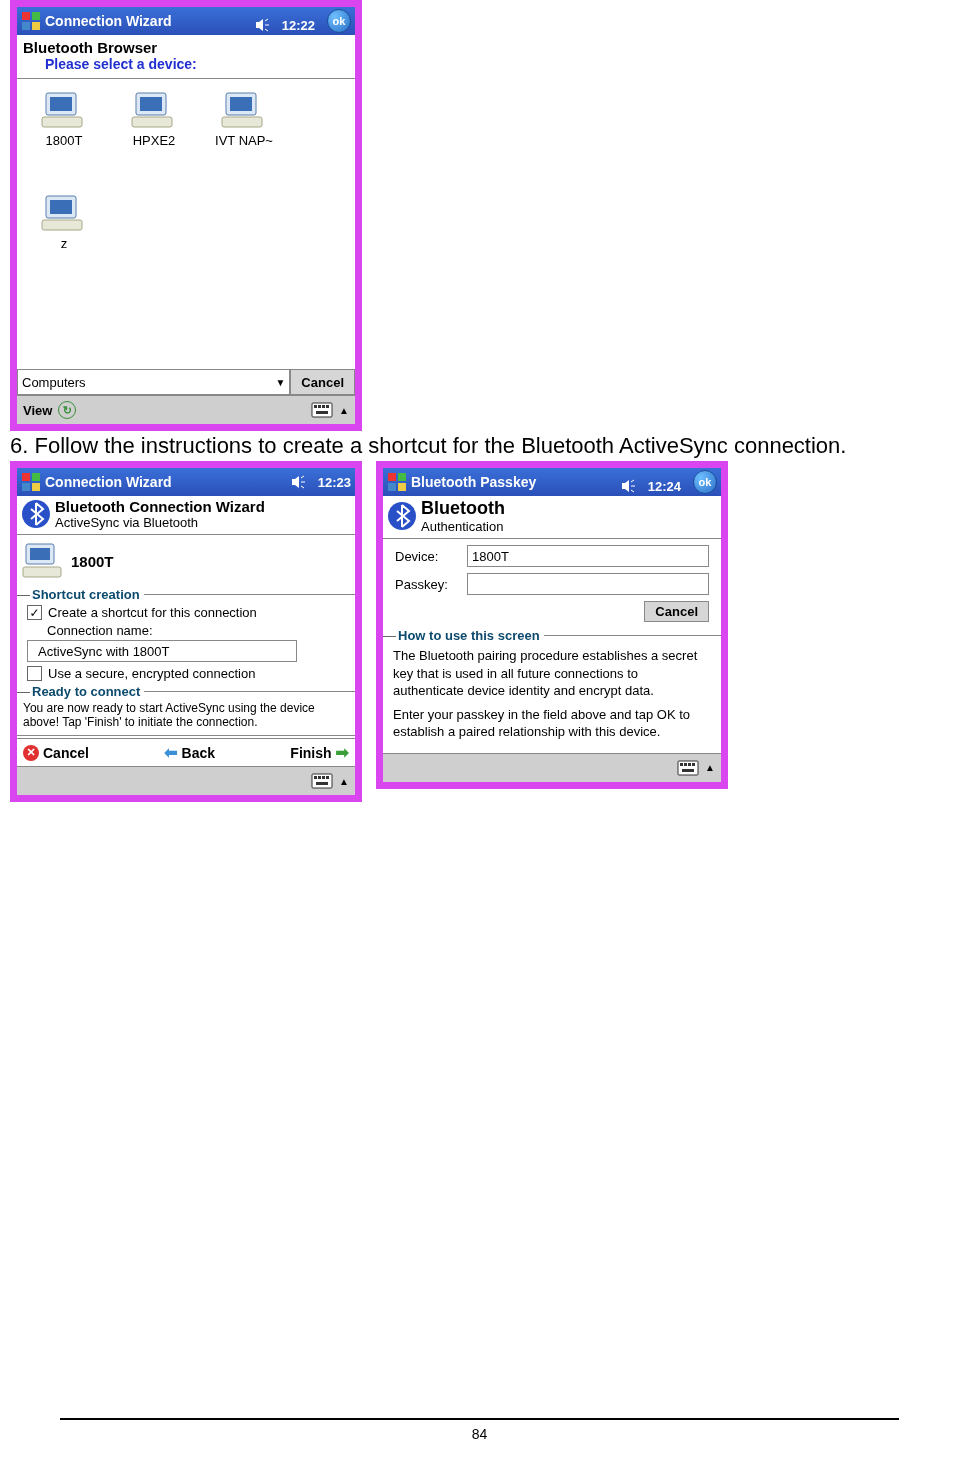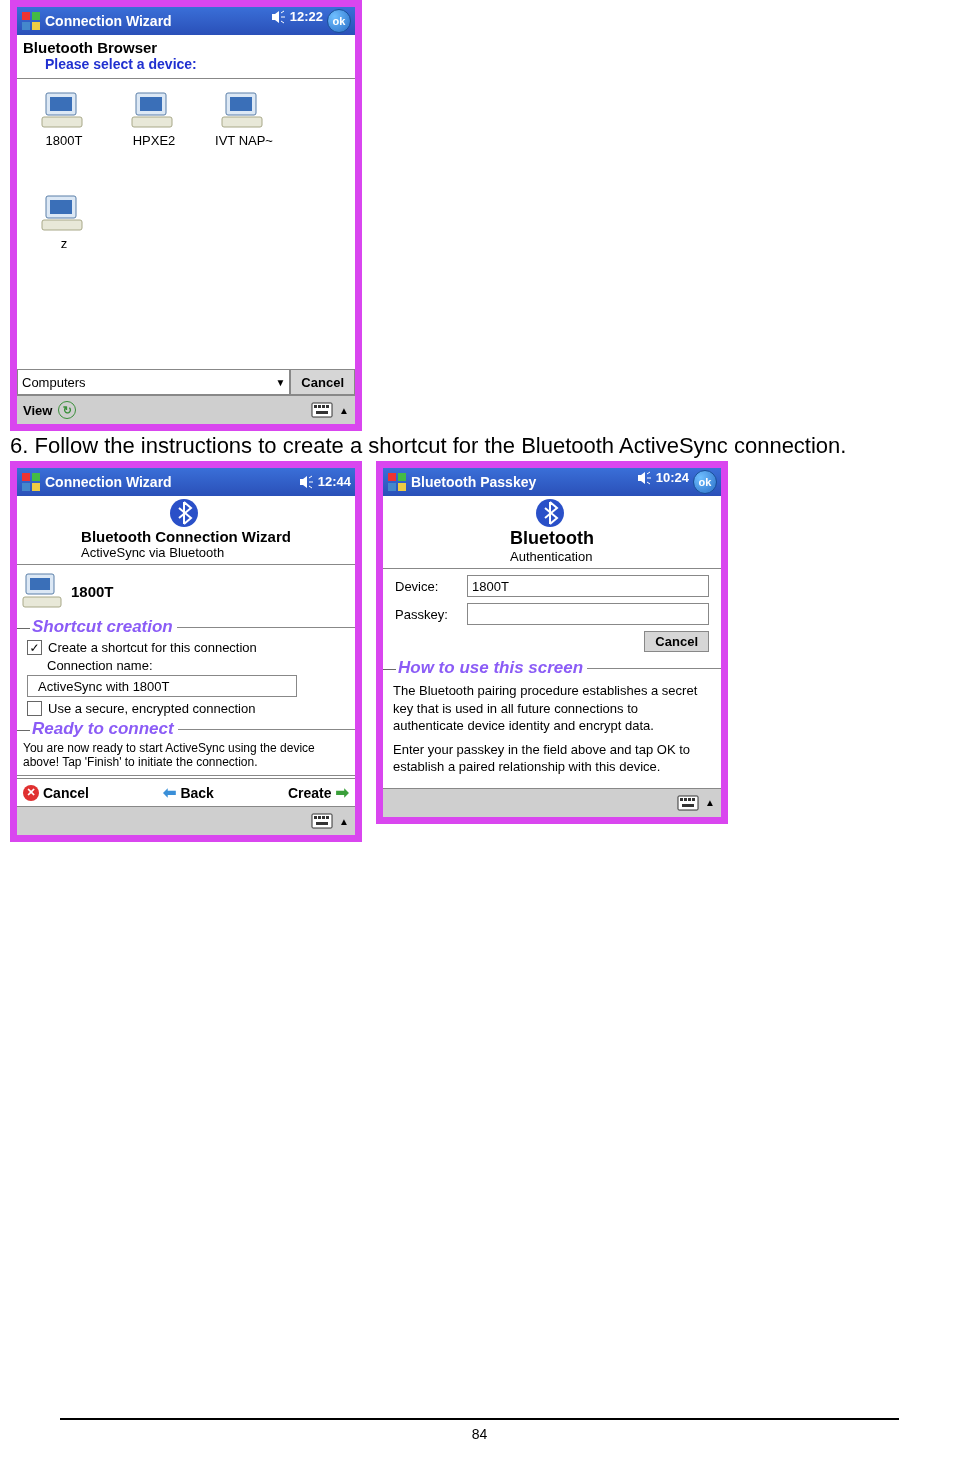--- a/index.html
+++ b/index.html
@@ -34,21 +34,21 @@
     align-items: center;
     font-size: 14px;
     font-weight: bold;
     padding: 0 4px;
   }
   .winlogo {
     width: 20px; height: 20px; display: inline-block; margin-right: 4px;
   }
   .winlogo svg { display:block; }
   .titletext { flex: 1; }
-  .tb-right { display:flex; align-items:flex-start; gap:4px; }
+  .tb-right { display:flex; align-items:flex-end; gap:12px; }
   .spk-icon { width:16px;height:16px; }
   .ok-badge {
     width: 22px; height: 22px; border-radius: 50%;
     background: radial-gradient(circle at 30% 30%, #6fbfff, #2a6fc8);
     color: #fff; font-size: 11px; font-weight: bold;
     display: flex; align-items: center; justify-content: center;
     border: 1px solid #1a4f98;
   }
   .ppc-body { background:#fff; }
   .sec-head { padding: 4px 6px; }
@@ -85,27 +85,27 @@
     width:16px;height:16px;border:1px solid #3a8f3a;border-radius:50%;
     display:flex;align-items:center;justify-content:center;color:#3a8f3a;font-size:11px;
   }
   .kbd-icon { width:22px;height:16px; }
   .up-arrow { font-size:10px; }
   .instruction {
     font-size: 22px; font-family: Arial, sans-serif; margin: 2px 0 2px 0;
   }
   .row2 { display:flex; align-items:flex-start; }
   .bt-icon { width:30px;height:30px;display:inline-block;vertical-align:middle;margin-right:4px; }
-  .wizhead { display:flex; align-items:center; padding:2px 4px;flex-direction:column; }
+  .wizhead { display:flex; align-items:center; padding:2px 4px; }
   .wizhead .txt .l1{font-weight:bold;font-size:15px;}
   .wizhead .txt .l2{font-size:13px;}
   .dev-row { display:flex;align-items:center;padding:4px 4px;font-size:15px;font-weight:bold; }
   .dev-row .dicon{width:44px;height:40px;margin-right:6px;}
   .group-legend {
-    color:#8b5cf6; font-weight:bold; font-size:17px; padding:0 2px;font-style:italic;
+    color:#0c4a6e; font-weight:bold; font-size:13px; padding:0 2px;
   }
   .group-line {
     display:flex; align-items:center; margin:2px 0;
   }
   .group-line .dash{flex:none;color:#555;font-size:13px;}
   .group-line .bar{flex:1;height:1px;background:#888;margin-left:2px;}
   .chk-row{display:flex;align-items:center;gap:6px;font-size:13px;margin:3px 0 3px 10px;}
   .chkbox{width:15px;height:15px;border:1px solid #666;box-sizing:border-box;display:flex;align-items:center;justify-content:center;font-size:12px;}
   .field-label{font-size:13px;margin:2px 0 0 30px;}
   .text-input{
@@ -257,21 +257,21 @@
             </svg>
         </span>
         <span class="titletext">Connection Wizard</span>
         <span class="tb-right">
           <span class="spk-icon">
             <svg viewBox="0 0 16 16">
                 <polygon points="2,5 5,5 9,2 9,14 5,11 2,11" fill="#fff"></polygon>
                 <path d="M11 4 L14 2 M11 8 L15 8 M11 12 L14 14" stroke="#fff" stroke-width="1"></path>
               </svg>
           </span>
-          <span style="font-size:13px;">12:44</span>
+          <span style="font-size:13px;">12:23</span>
         </span>
       </div>
       <div class="ppc-body">
         <div class="wizhead">
           <span class="bt-icon">
             <svg viewBox="0 0 30 30">
                 <circle cx="15" cy="15" r="14" fill="#2a50c8"></circle>
                 <path d="M15 4 L22 10 L10 20 M15 26 L22 20 L10 10 M15 4 L15 26" stroke="#fff" stroke-width="2" fill="none"></path>
               </svg>
           </span>
@@ -316,21 +316,21 @@
         <div class="cmdbar">
           <span class="citem">
             <span class="circle-red">✕</span>
             <span>Cancel</span>
           </span>
           <span class="citem">
             <span class="arrow-back">⬅</span>
             <span>Back</span>
           </span>
           <span class="citem">
-            <span>Create</span>
+            <span>Finish</span>
             <span class="arrow-fwd">➡</span>
           </span>
         </div>
         <div class="menubar" style="justify-content:flex-end;">
           <span class="right">
             <span class="kbd-icon">
               <svg viewBox="0 0 22 16">
                   <rect x="1" y="1" width="20" height="14" rx="1" fill="#fff" stroke="#333"></rect>
                   <rect x="3" y="3" width="3" height="3" fill="#333"></rect>
                   <rect x="7" y="3" width="3" height="3" fill="#333"></rect>
@@ -356,21 +356,21 @@
             </svg>
         </span>
         <span class="titletext">Bluetooth Passkey</span>
         <span class="tb-right">
           <span class="spk-icon">
             <svg viewBox="0 0 16 16">
                 <polygon points="2,5 5,5 9,2 9,14 5,11 2,11" fill="#fff"></polygon>
                 <path d="M11 4 L14 2 M11 8 L15 8 M11 12 L14 14" stroke="#fff" stroke-width="1"></path>
               </svg>
           </span>
-          <span style="font-size:13px;">10:24</span>
+          <span style="font-size:13px;">12:24</span>
           <span class="ok-badge">ok</span>
         </span>
       </div>
       <div class="ppc-body">
         <div class="wizhead">
           <span class="bt-icon">
             <svg viewBox="0 0 30 30">
                 <circle cx="15" cy="15" r="14" fill="#2a50c8"></circle>
                 <path d="M15 4 L22 10 L10 20 M15 26 L22 20 L10 10 M15 4 L15 26" stroke="#fff" stroke-width="2" fill="none"></path>
               </svg>

